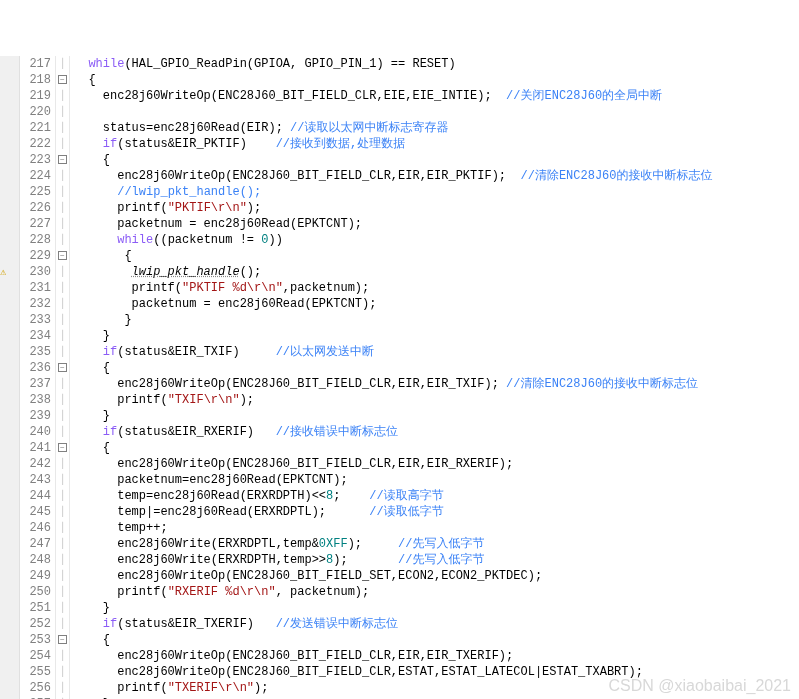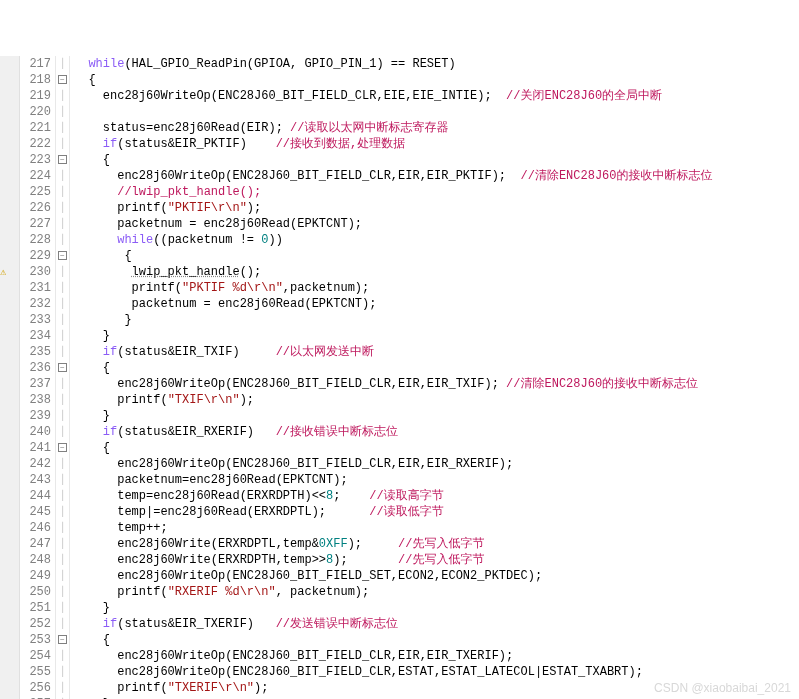--- a/index.html
+++ b/index.html
@@ -47,43 +47,43 @@
     }
     .code-area {
       flex: 1;
       padding-left: 4px;
       overflow: hidden;
     }
     .line { height: 16px; line-height: 16px; }
     .kw { color: #8b5cf6; }
     .num { color: #008080; }
     .str { color: #a31515; }
-    .cmt { color: #be185d; }
-    .func { text-decoration: underline dotted #888; }
+    .cmt { color: #3b82f6; }
+    .func { text-decoration: underline dotted #888; font-style: italic; }
     .fold-mark {
       display: inline-block;
       width: 9px;
       height: 9px;
       border: 1px solid #808080;
       font-size: 8px;
       line-height: 7px;
       text-align: center;
       margin-top: 3px;
     }
     .fold-bar {
       color: #c0c0c0;
       font-size: 10px;
     }
     .watermark {
       position: absolute;
       right: 8px;
       bottom: 4px;
       color: #d8d8d8;
       font-family: Arial, sans-serif;
-      font-size: 12px;
+      font-size: 16px;
       pointer-events: none;
     }
   </style>
 </head>
 <body>
 
 
 
 <div class="editor">
   <div class="gutter-warn" id="gw"><div class="line"></div><div class="line"></div><div class="line"></div><div class="line"></div><div class="line"></div><div class="line"></div><div class="line"></div><div class="line"></div><div class="line"></div><div class="line"></div><div class="line"></div><div class="line"></div><div class="line"></div><div class="line"><span class="warn-icon">⚠</span></div><div class="line"></div><div class="line"></div><div class="line"></div><div class="line"></div><div class="line"></div><div class="line"></div><div class="line"></div><div class="line"></div><div class="line"></div><div class="line"></div><div class="line"></div><div class="line"></div><div class="line"></div><div class="line"></div><div class="line"></div><div class="line"></div><div class="line"></div><div class="line"></div><div class="line"></div><div class="line"></div><div class="line"></div><div class="line"></div><div class="line"></div><div class="line"></div><div class="line"></div><div class="line"></div><div class="line"></div></div>

